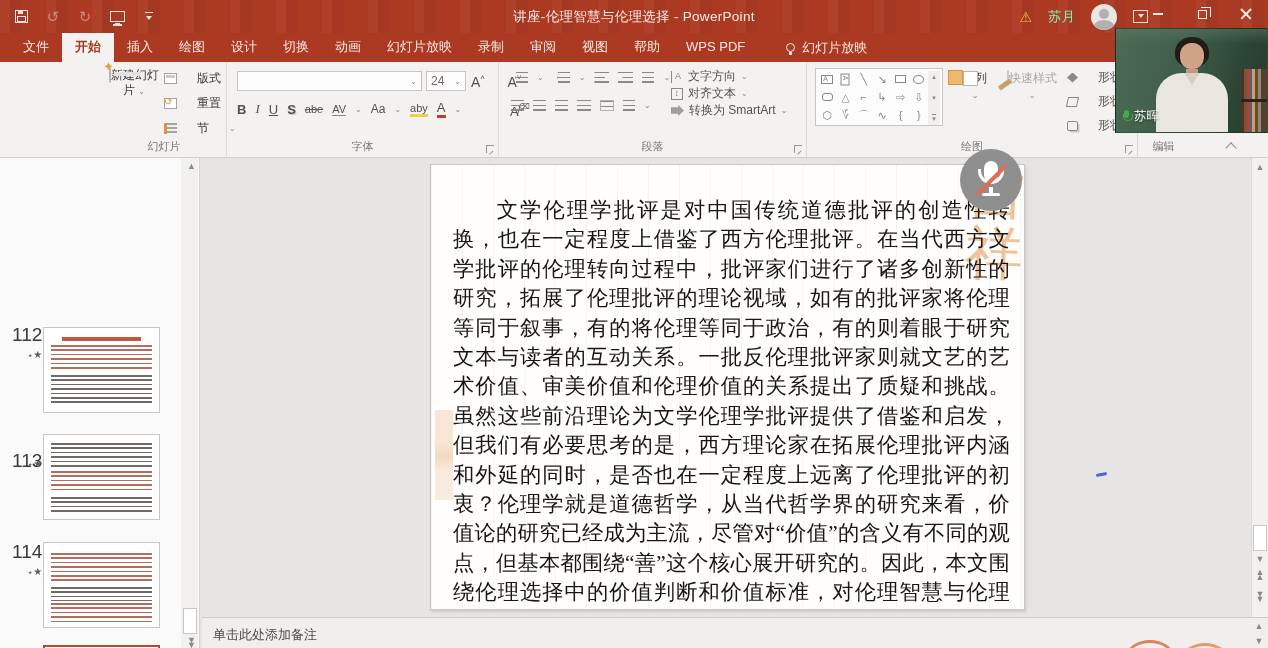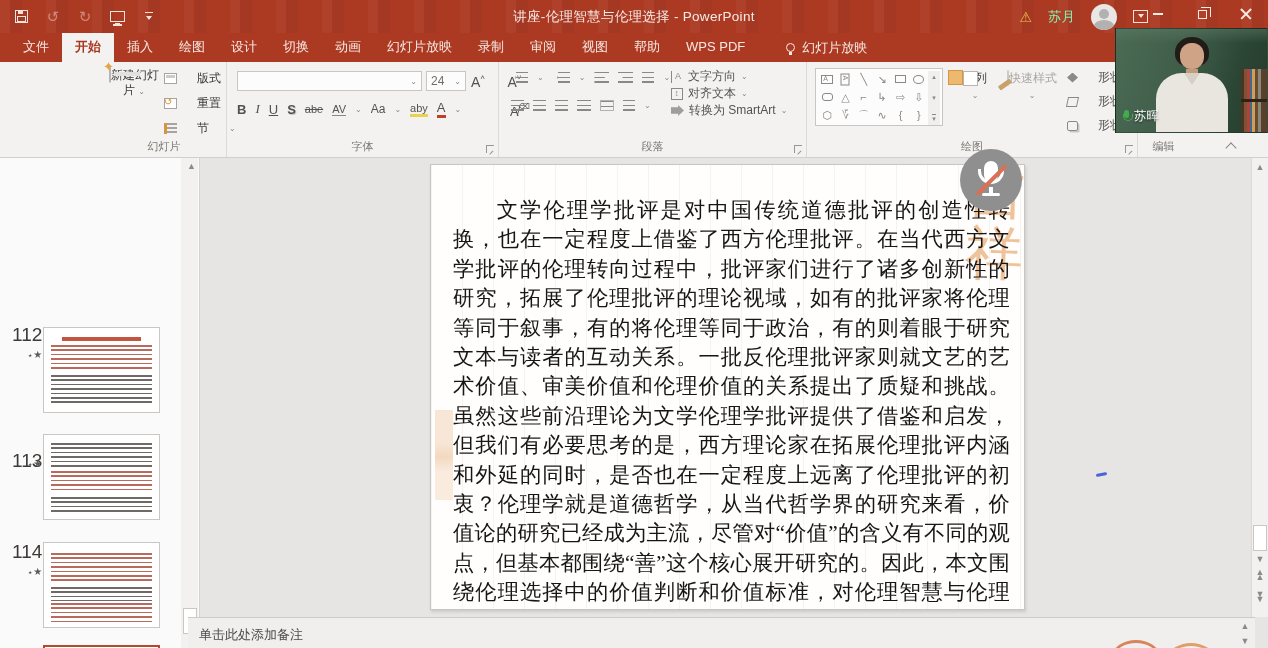--- a/index.html
+++ b/index.html
@@ -163,21 +163,21 @@
   .micbase { position:absolute; left:22px; top:44px; width:18px; height:3px; background:#fff; border-radius:2px; }
   .micslash { position:absolute; left:11px; top:29px; width:41px; height:3.5px; background:#dc7054; transform:rotate(-45deg); border-radius:2px; }
 
   
   #vsb { left:1251px; top:158px; width:17px; height:459px; background:#f3f1f0; border-left:1px solid #ddd9d8; z-index:2; }
   .vsb-el { position:absolute; left:0; width:16px; text-align:center; color:#8a8a8a; font-size:9px; }
   .vsb-thumb { position:absolute; left:1px; top:367px; width:14px; height:26px; background:#fff; border:1px solid #c9c6c4; }
   .dblarrow { line-height:.55; }
 
   
-  #notes { left:188px; top:617px; width:1067px; height:31px; background:#f1efee; border-top:1px solid #cdcac8; z-index:2; }
+  #notes { left:202px; top:617px; width:1067px; height:31px; background:#f1efee; border-top:1px solid #cdcac8; z-index:2; }
   #notes .ph { position:absolute; left:11px; top:8px; font-size:13px; color:#4d4b49; }
   .ndeco { position:absolute; left:925px; top:22px; width:130px; height:9px; overflow:hidden; }
   .ndeco i { position:absolute; width:46px; height:30px; border:3px solid #cf6a3a; border-radius:50%; opacity:.8; }
   .ndeco i:nth-child(2) { left:55px; top:3px; border-color:#d98b4a; }
   .nsb { position:absolute; right:3px; top:4px; width:14px; text-align:center; color:#8a8a8a; font-size:9px; }
 
   
   #webcam { left:1115px; top:28px; width:153px; height:105px; z-index:9; overflow:hidden;
     background:linear-gradient(105deg,#4c6b55 0%,#3e5c48 45%,#2c4636 75%,#223a2b 100%); border:1px solid rgba(0,0,0,.25); }
   .board-edge { position:absolute; left:0; top:0; width:153px; height:14px; background:linear-gradient(180deg,#5d7a64,transparent); opacity:.5; }

